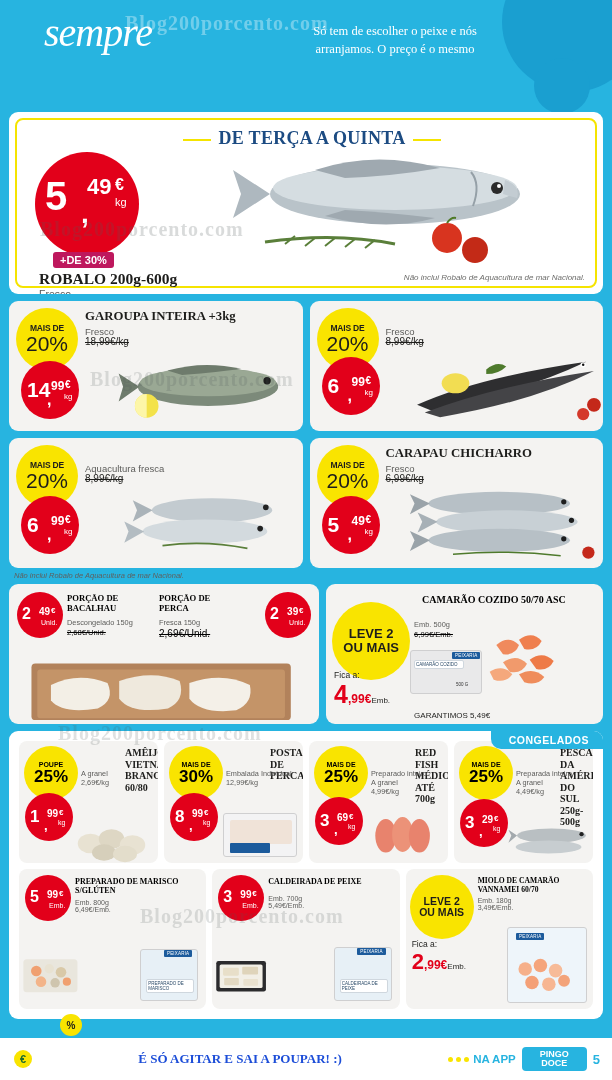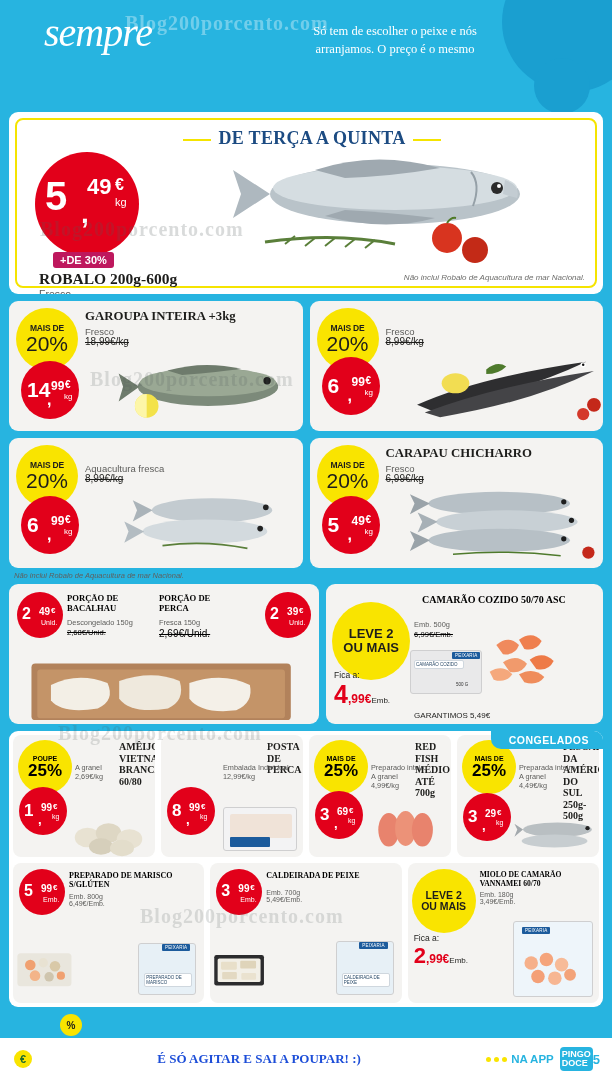--- a/index.html
+++ b/index.html
@@ -156,21 +156,21 @@
   .fica{
     position:absolute; left:8px; top:86px; z-index:7; font-size:8.5px; color:#1d1d1b;
   }
   .fica .big{ color:#e2001a; font-size:25px; font-weight:700; }
   .fica .sm{ color:#e2001a; font-size:12px; font-weight:700;}
   .fica .emb{ color:#1d1d1b; font-size:8px;}
 
   
   .frozen {
     background:#fff; border-radius:9px; margin:0 9px 7px 9px; position:relative;
-    padding:4px; 
+    padding:10px; 
   }
   .cong-tab{
     position:absolute; right:0; top:0; background:#27b4e0; color:#fff;
     font-size:10.5px; font-weight:700; letter-spacing:.5px;
     padding:3px 14px 3px 18px; border-radius:0 9px 0 10px; z-index:8;
   }
   .frow { display:flex; gap:6px; }
   .fcell { flex:1; background:#f4f3f1; border-radius:8px; position:relative; height:122px; overflow:hidden;}
   .fdisc{
     position:absolute; left:5px; top:5px; width:54px; height:54px; border-radius:50%;
@@ -200,21 +200,22 @@
     position:absolute; bottom:0; left:0; width:612px; height:42px;
     background:#fff; display:flex; align-items:center;
   }
   .footer .ft-txt{
     flex:1; text-align:center; color:#1d4ed8; font-weight:700; font-size:13px;
     font-family:"Liberation Serif",serif;
   }
   .footer .naapp{ color:#27b4e0; font-weight:700; font-size:11.5px; margin-right:6px;}
   .footer .logo{
     background:#27b4e0; color:#fff; font-size:9px; font-weight:700;
-    border-radius:4px; padding:3px 2px; line-height:1.05; 
+    border-radius:4px; padding:3px 18px; line-height:1.05; text-align:center;
+    margin-right:6px;
   }
   .footer .pg{ color:#27b4e0; font-weight:700; font-size:13px; margin-right:12px;}
   .eurocircle{
     width:18px;height:18px;border-radius:50%;background:#f9e400;color:#1d6b2f;
     font-size:11px;font-weight:700;display:flex;align-items:center;justify-content:center;
     margin-left:14px;
   }
   .pctcircle{
     position:absolute; left:60px; bottom:44px; width:22px;height:22px;border-radius:50%;
     background:#f9e400;color:#1d1d1b;font-size:10px;font-weight:700;
@@ -484,20 +485,24 @@
       <svg viewBox="0 0 120 60" style="position:absolute;right:0;bottom:0;width:90px;height:54px">
         <ellipse cx="30" cy="40" rx="17" ry="13" fill="#e8e2d2"></ellipse>
         <ellipse cx="58" cy="34" rx="17" ry="13" fill="#ded7c4"></ellipse>
         <ellipse cx="86" cy="42" rx="17" ry="13" fill="#e8e2d2"></ellipse>
         <ellipse cx="48" cy="52" rx="16" ry="11" fill="#d6cfbb"></ellipse>
         <ellipse cx="76" cy="54" rx="16" ry="11" fill="#e3ddcb"></ellipse>
       </svg>
     </div>
 
     <div class="fcell">
+      <div class="fdisc">
+        <span class="t1">MAIS DE</span>
+        <span class="t2">30%</span>
+      </div>
       <div class="ft">POSTA DE PERCA</div>
       <div class="fs" style="white-space:pre-line">Embalada Individual
 12,99€/kg</div>
       <div class="fbadge" style="left:6px; top:52px;">
         <span class="b">8</span>
         <span class="cm">,</span>
         <span class="c">99</span>
         <span class="e">€</span>
         <span class="k">kg</span>
       </div>

